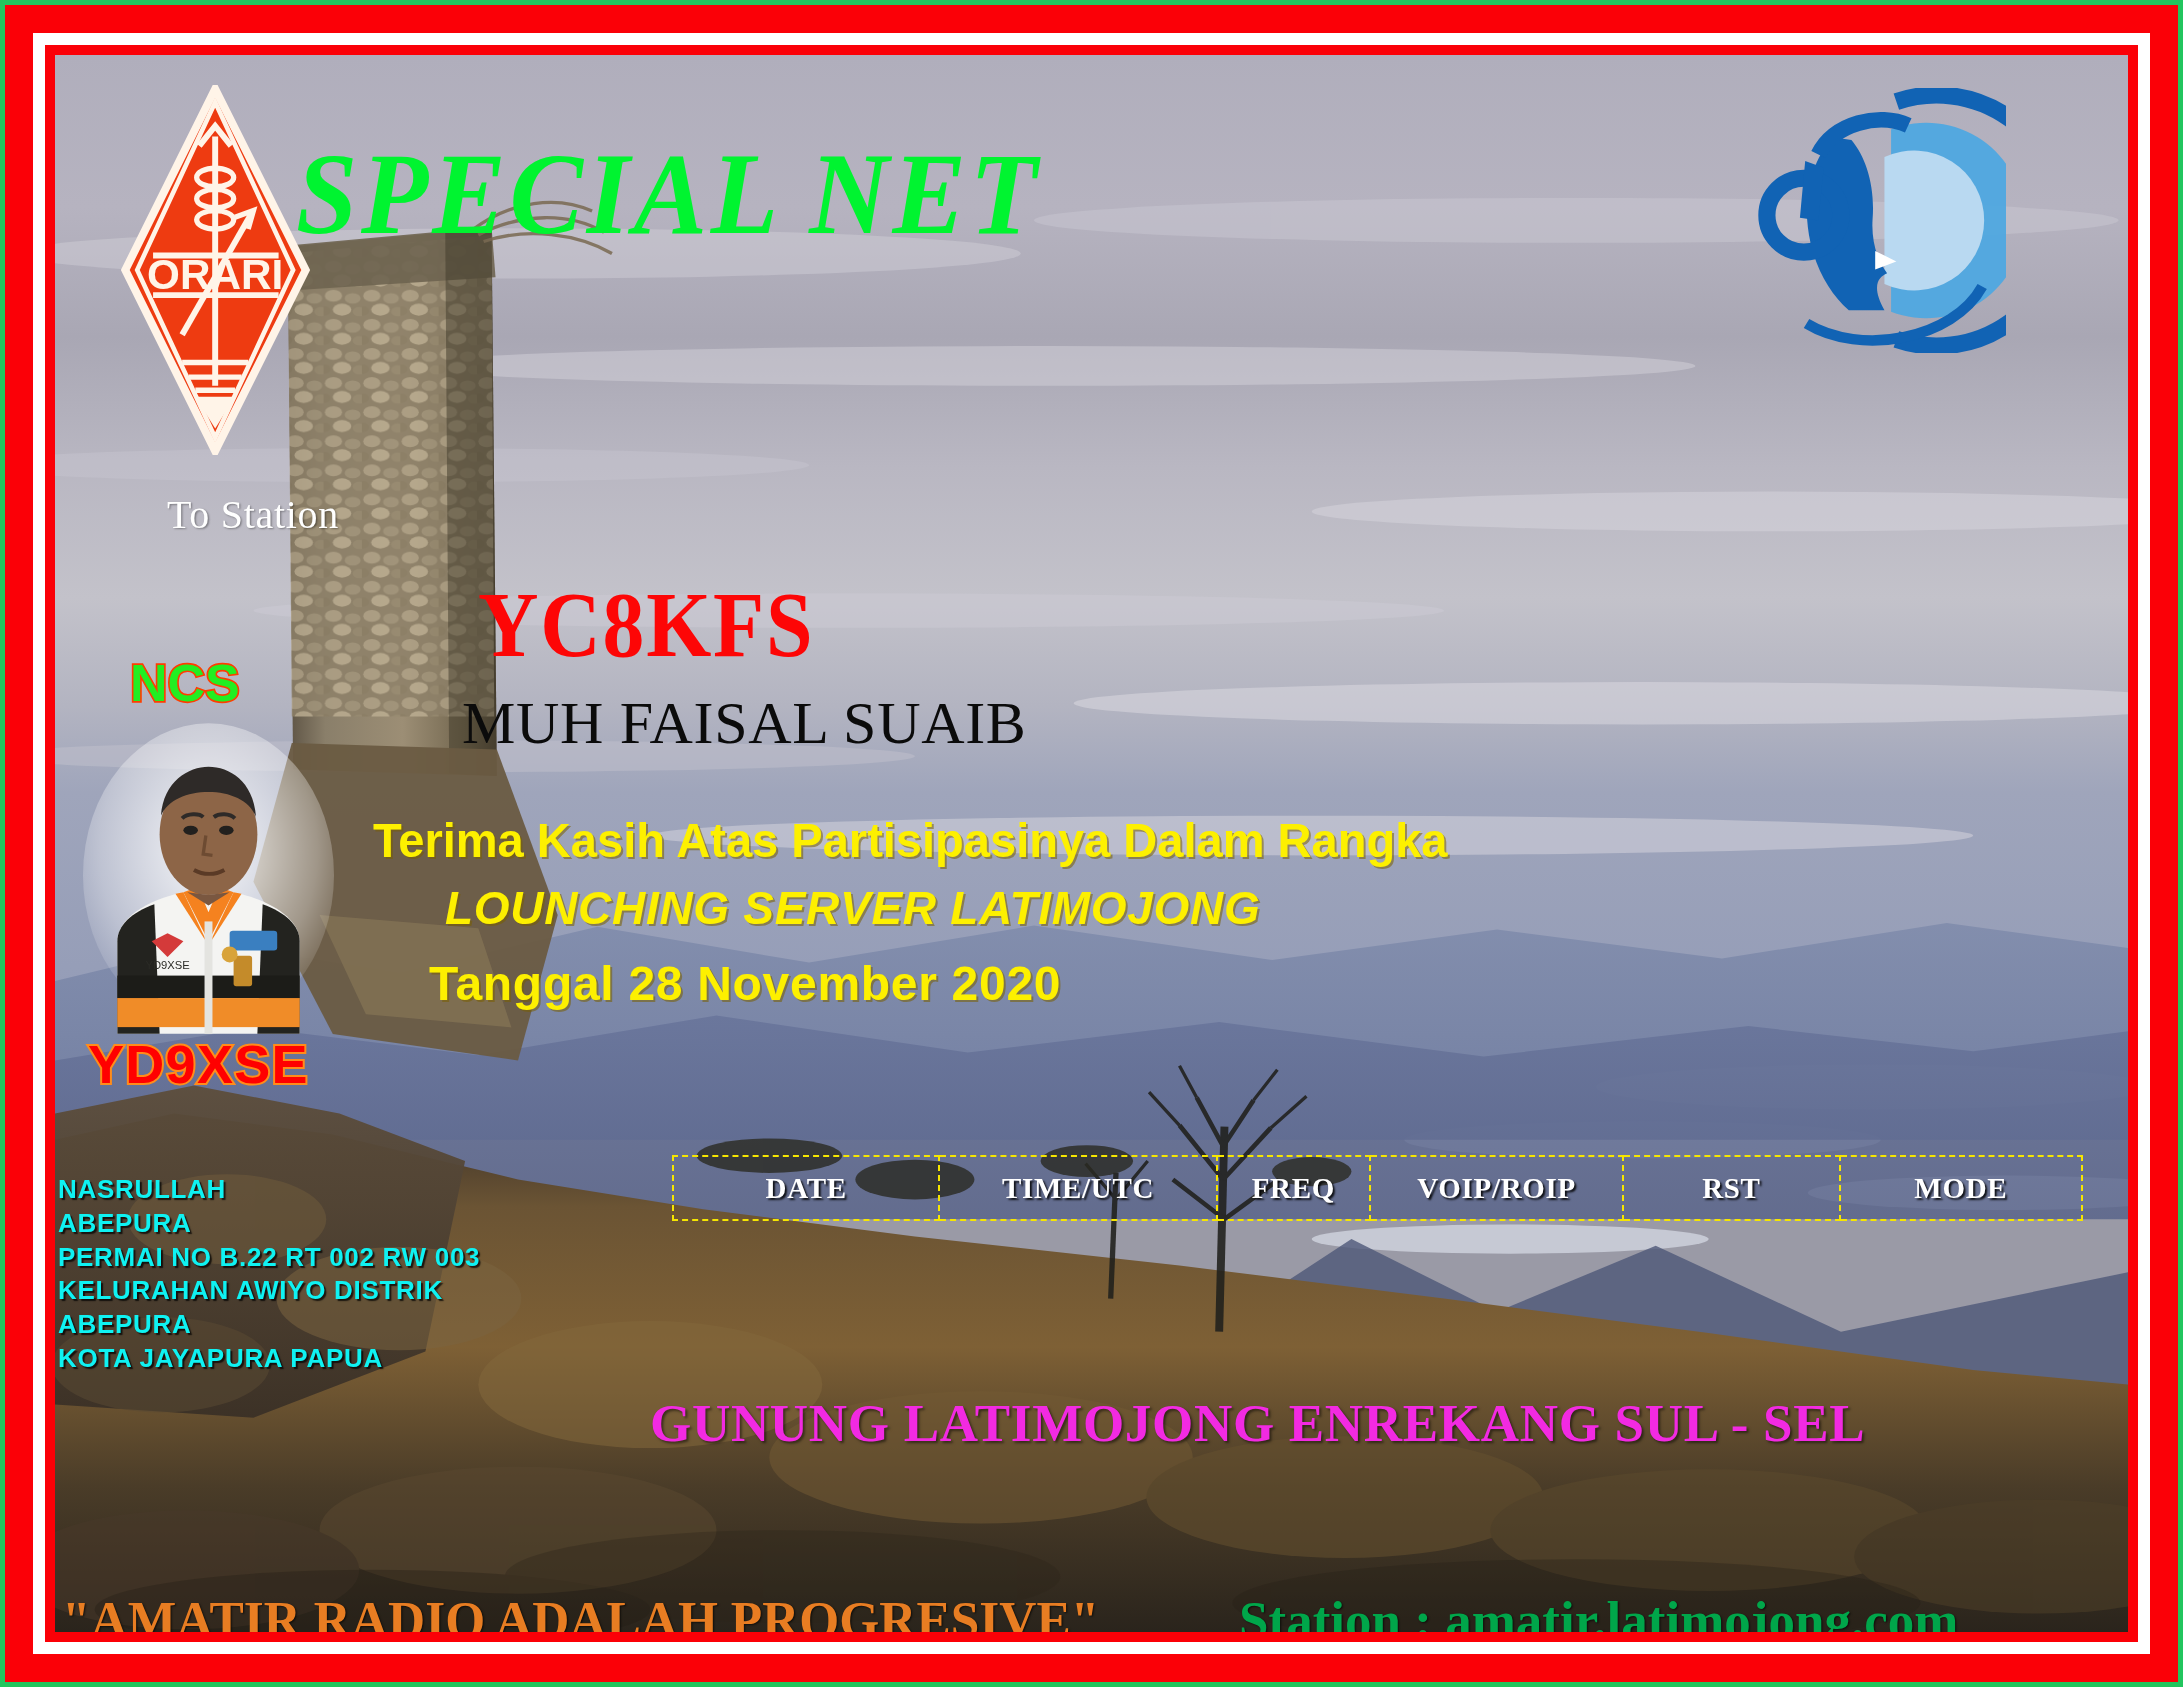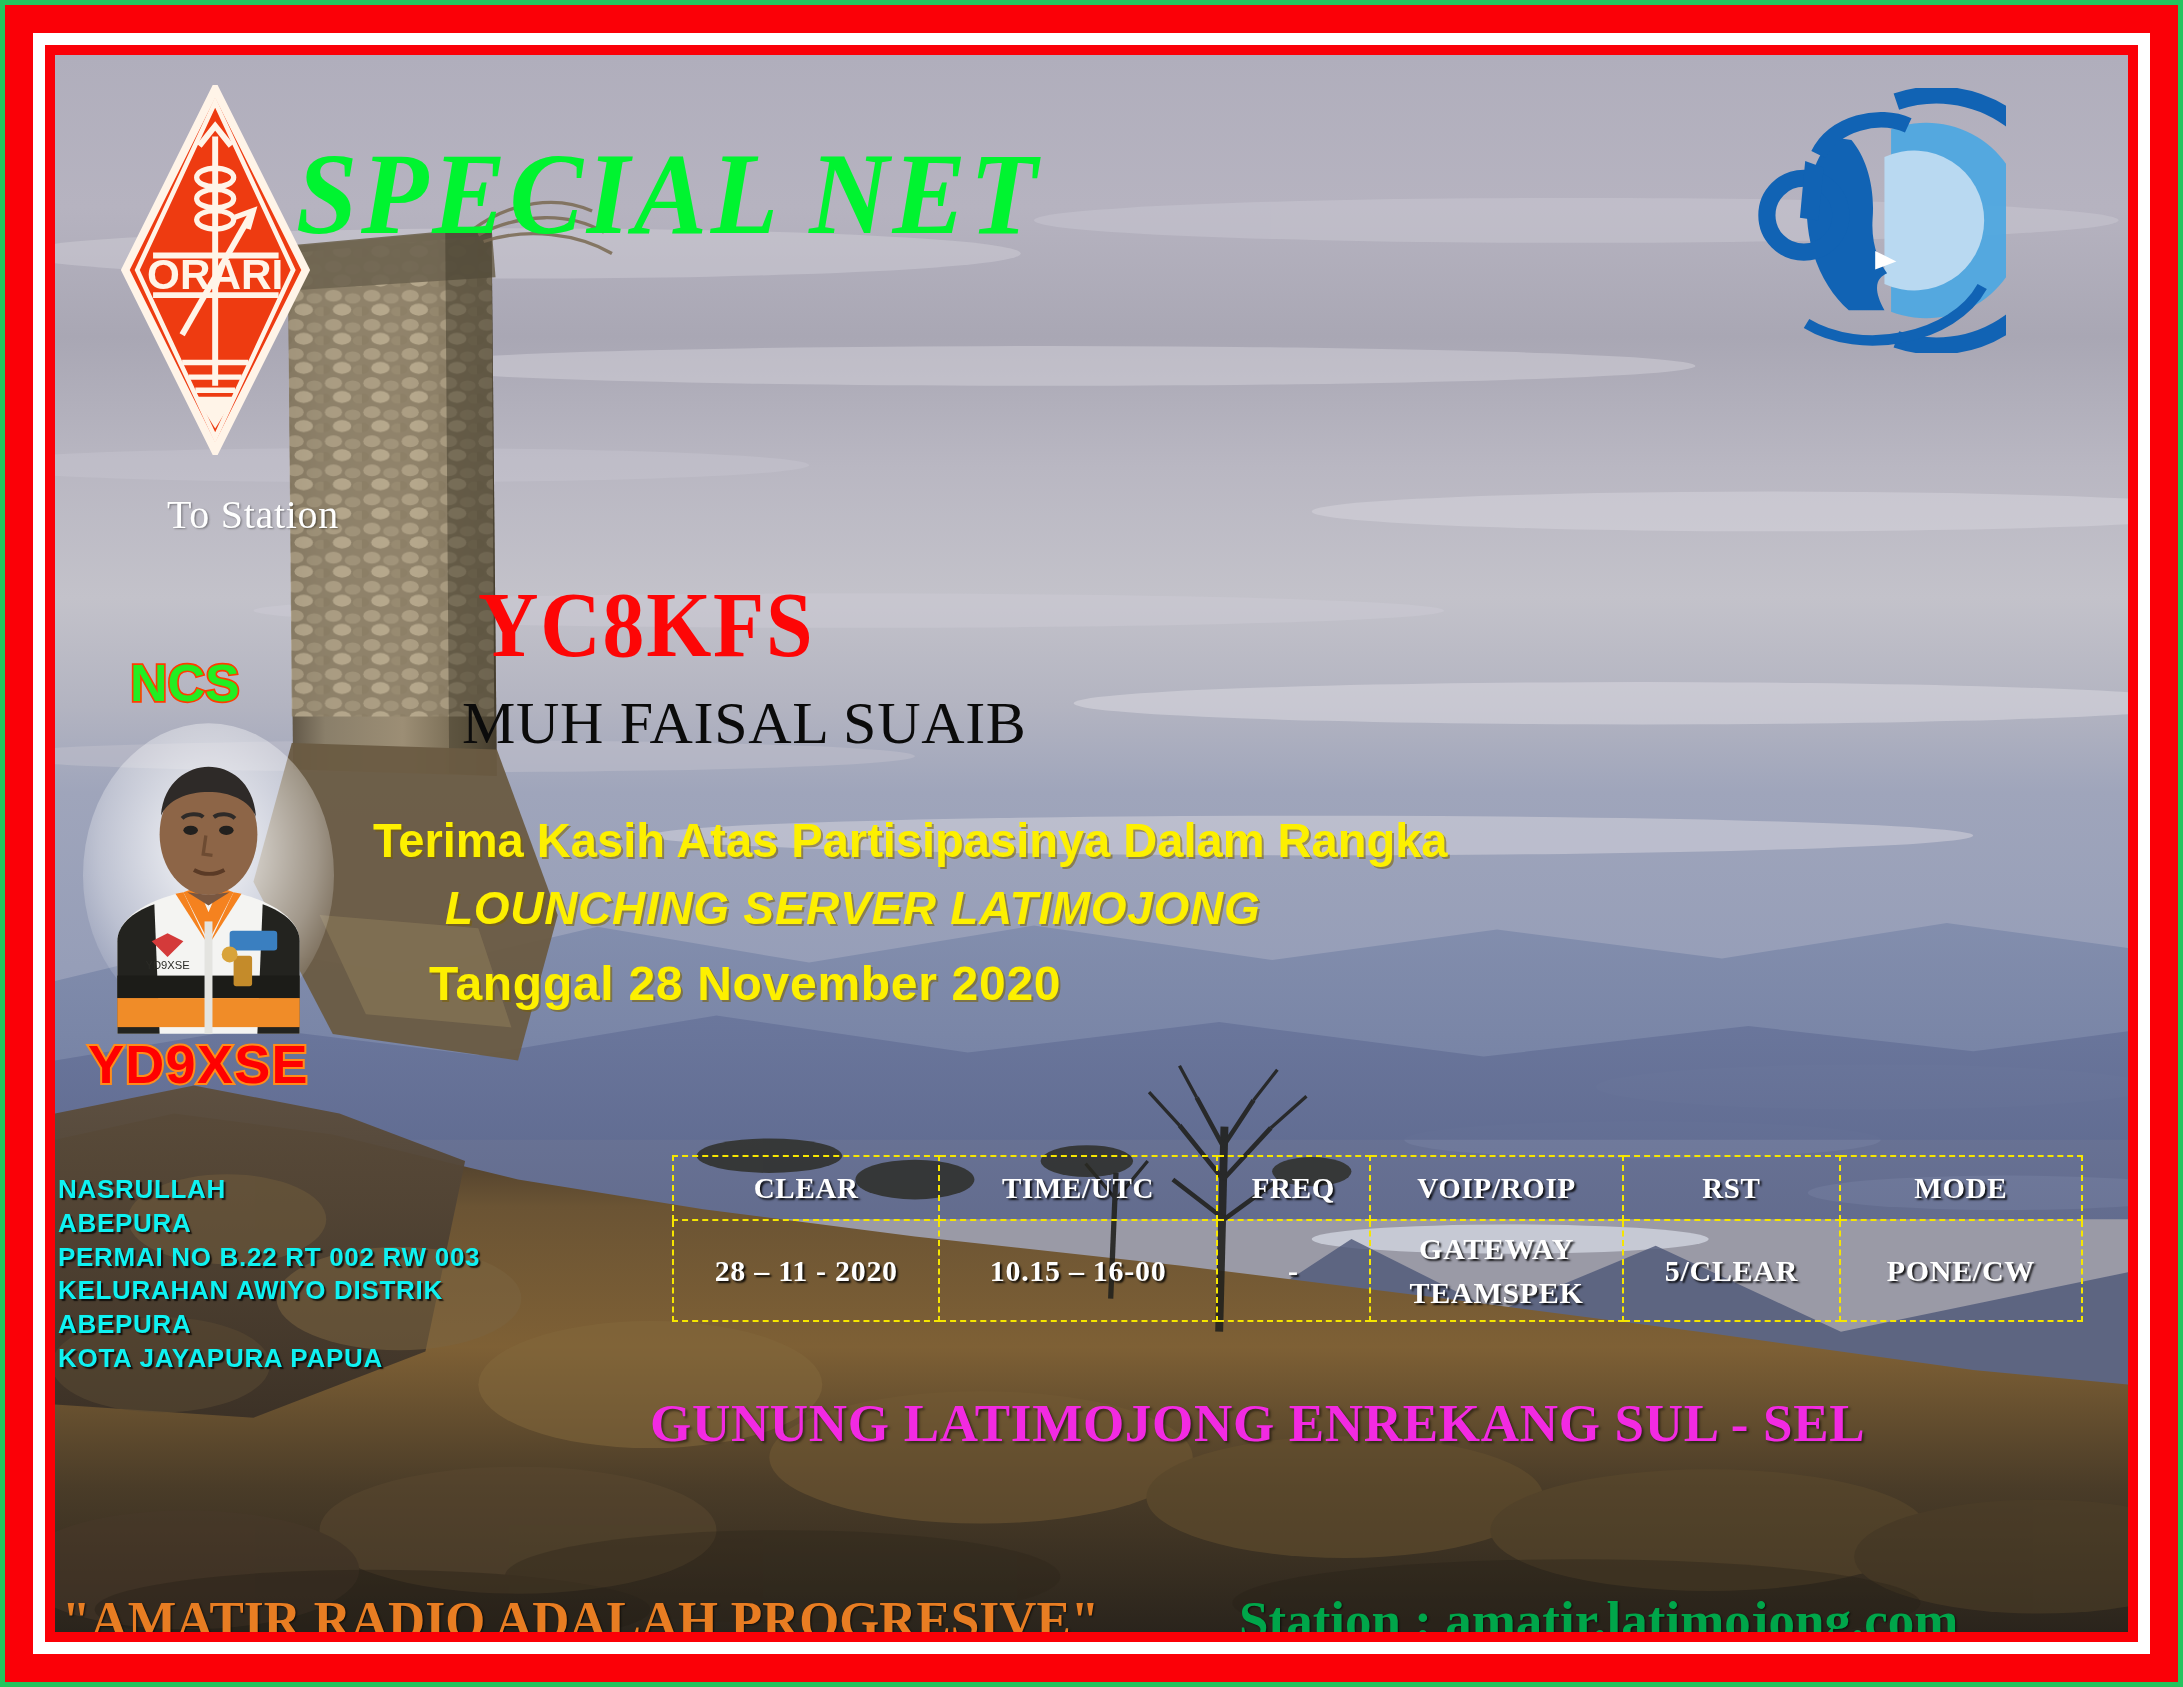--- a/index.html
+++ b/index.html
@@ -434,38 +434,27 @@
         <div>ABEPURA</div>
         <div>PERMAI NO B.22 RT 002 RW 003</div>
         <div>KELURAHAN AWIYO DISTRIK</div>
         <div>ABEPURA</div>
         <div>KOTA JAYAPURA PAPUA</div>
       </div>
 
       <table class="qso-table">
         <tbody>
             <tr class="head">
-          <td class="c0">CLEAR</td>
+          <td class="c0">DATE</td>
           <td class="c1">TIME/UTC</td>
           <td class="c2">FREQ</td>
           <td class="c3">VOIP/ROIP</td>
           <td class="c4">RST</td>
           <td class="c5">MODE</td>
         </tr>
-        <tr class="body">
-          <td class="c0">28 – 11 - 2020</td>
-          <td class="c1">10.15 – 16-00</td>
-          <td class="c2">-</td>
-          <td class="c3">
-            <span class="cellwrap">GATEWAY</span>
-            <span class="cellwrap">TEAMSPEK</span>
-          </td>
-          <td class="c4">5/CLEAR</td>
-          <td class="c5">PONE/CW</td>
-        </tr>
       </tbody>
         </table>
 
       <div class="abs loc">GUNUNG LATIMOJONG ENREKANG SUL - SEL</div>
 
       <div class="abs slogan">"AMATIR  RADIO ADALAH PROGRESIVE"</div>
       <div class="abs weburl">Station  : amatir.latimojong.com</div>
 
     </div>
   </div>

